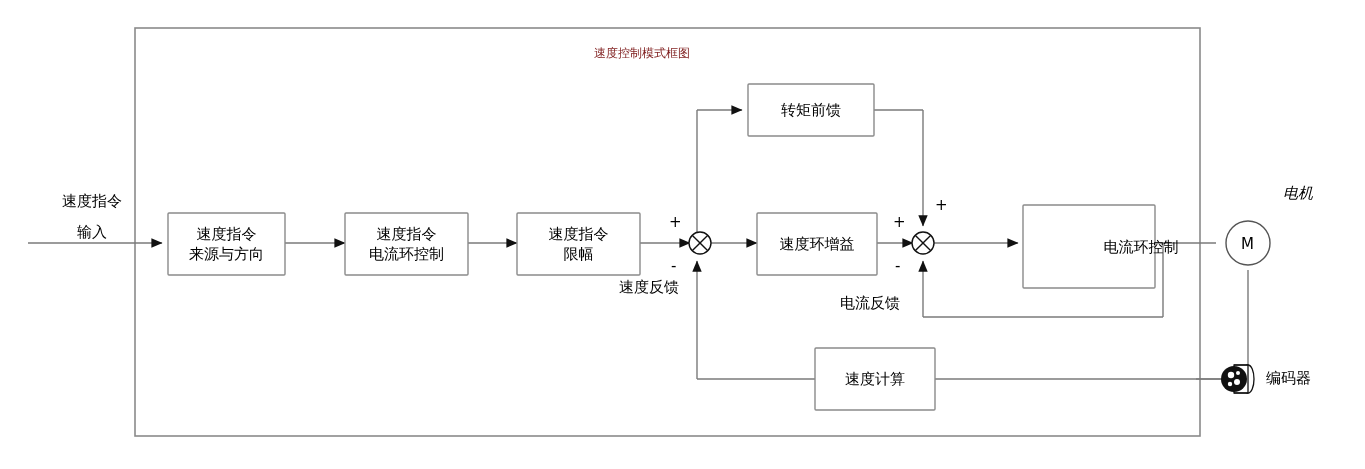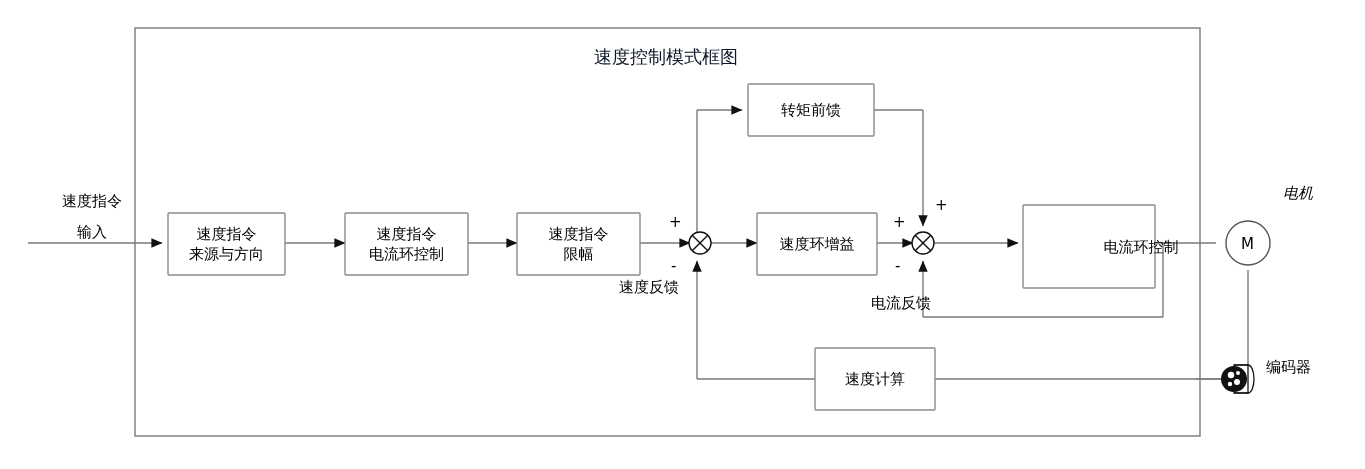--- a/index.html
+++ b/index.html
@@ -47,22 +47,22 @@
     align-items: center;
     justify-content: center;
     color: #000000;
     font-size: 15px;
     line-height: 20px;
     text-align: right;
     pointer-events: none;
   }
   .title {
     position: absolute;
-    font-size: 18px;
-    color: #0f172a;
+    font-size: 12px;
+    color: #7f1d1d;
     white-space: nowrap;
   }
   .sign {
     position: absolute;
     font-size: 15px;
     color: #000000;
     font-family: "DejaVu Sans", "Liberation Sans", sans-serif;
   }
   .motor-letter {
     position: absolute;
@@ -184,27 +184,27 @@
 
   <div class="block-text" style="left:1035px; top:205px; width:132px; height:83px;margin-left:40px;">
     <span>电流环控制</span>
   </div>
 
   <div class="block-text" style="left:815px; top:348px; width:120px; height:62px;">
     <span>速度计算</span>
   </div>
 
   <div class="lbl" style="left:619px; top:278px; width:78px; text-align:left;">速度反馈</div>
-  <div class="lbl" style="left:840px; top:294px; width:78px; text-align:left;margin-left:31px;">电流反馈</div>
+  <div class="lbl" style="left:840px; top:294px; width:78px; text-align:left;">电流反馈</div>
 
   <div class="sign" style="left:669px; top:213px;">+</div>
   <div class="sign" style="left:671px; top:257px;">-</div>
 
   <div class="sign" style="left:893px; top:213px;">+</div>
   <div class="sign" style="left:935px; top:196px;">+</div>
   <div class="sign" style="left:895px; top:257px;">-</div>
 
   <div class="motor-letter" style="left:1241px; top:235px;">M</div>
   <div class="lbl" style="left:1283px; top:184px; width:60px; text-align:left;font-style:italic;">电机</div>
 
-  <div class="lbl" style="left:1266px; top:358px; width:80px; text-align:left;">编码器</div>
+  <div class="lbl" style="left:1266px; top:369px; width:80px; text-align:left;">编码器</div>
 
 </div>
 
 </body></html>

